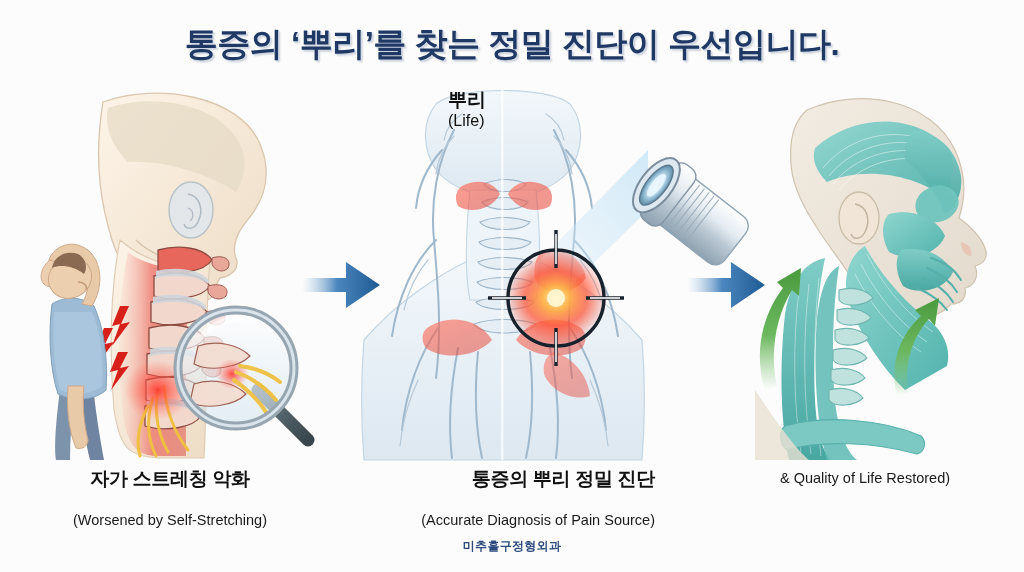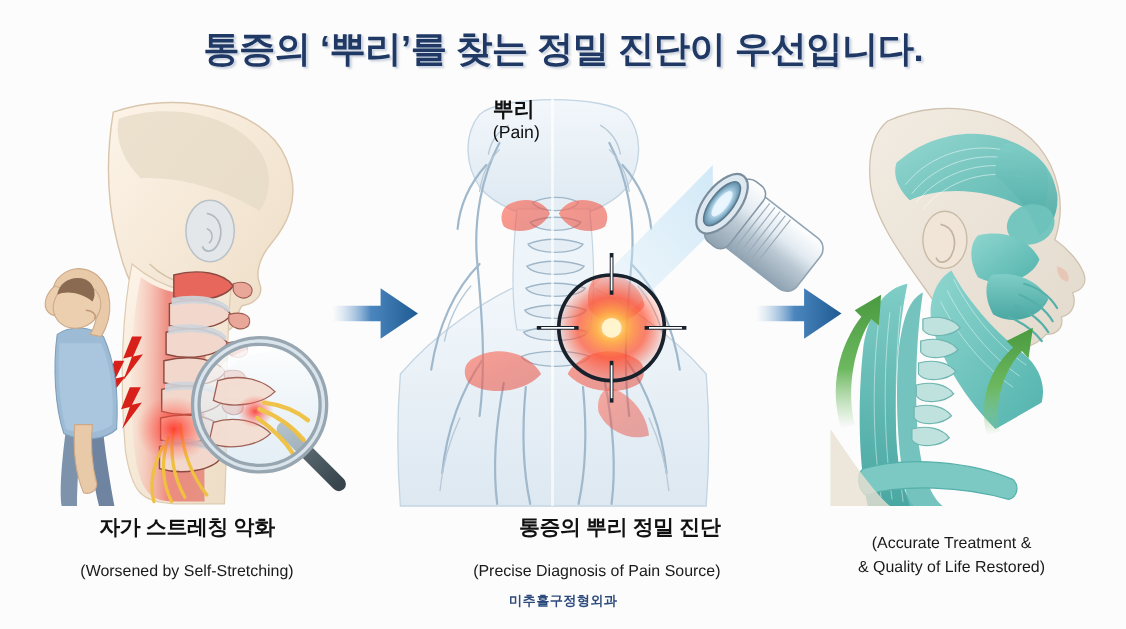--- a/index.html
+++ b/index.html
@@ -309,21 +309,21 @@
           <line x1="198" y1="242" x2="198" y2="272"></line>
           <line x1="134" y1="208" x2="164" y2="208"></line>
           <line x1="232" y1="208" x2="262" y2="208"></line>
         </g>
       </g>
     </svg>
   </div>
 
   <div class="root-label">
     <div class="root-ko">뿌리</div>
-    <div class="root-en">(Pain)</div>
+    <div class="root-en">(Life)</div>
   </div>
 
   <svg style="position:absolute;left:600px;top:140px;width:150px;height:150px;" viewBox="0 0 150 150">
     <defs>
       <linearGradient id="metalG" x1="0" y1="0" x2="0" y2="1">
         <stop offset="0" stop-color="#ffffff"></stop>
         <stop offset=".35" stop-color="#e3ebf1"></stop>
         <stop offset=".6" stop-color="#b9c7d2"></stop>
         <stop offset="1" stop-color="#8fa2b1"></stop>
       </linearGradient>
@@ -466,23 +466,22 @@
     </svg>
   </div>
 
   <div class="caption" id="caption-1">
     <div class="cap-ko">자가 스트레칭 악화</div>
     <div class="cap-en">(Worsened by Self-Stretching)</div>
   </div>
 
   <div class="caption" id="caption-2">
     <div class="cap-ko">통증의 뿌리 정밀 진단</div>
-    <div class="cap-en">(Precise Diagnosis of Pain Source)</div>
+    <div class="cap-en">(Accurate Diagnosis of Pain Source)</div>
   </div>
 
   <div class="caption" id="caption-3">
-    <div class="cap-en">(Accurate Treatment &amp;</div>
     <div class="cap-en" style="margin-top:4px">&amp; Quality of Life Restored)</div>
   </div>
 
   <div class="footer">미추홀구정형외과</div>
 
 </div>
 
 </body></html>

